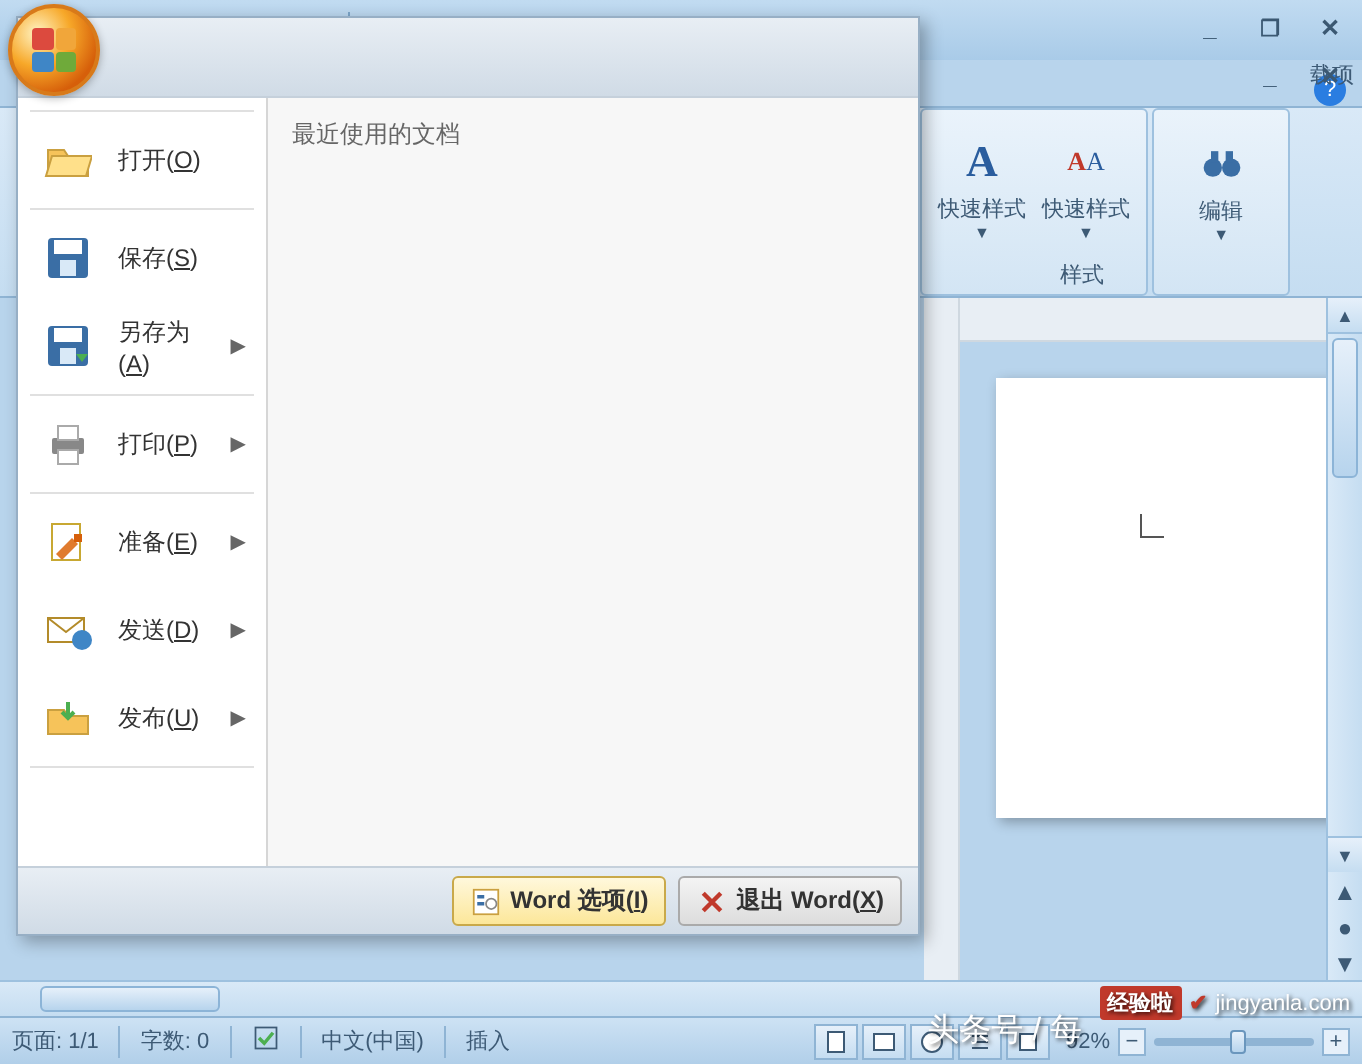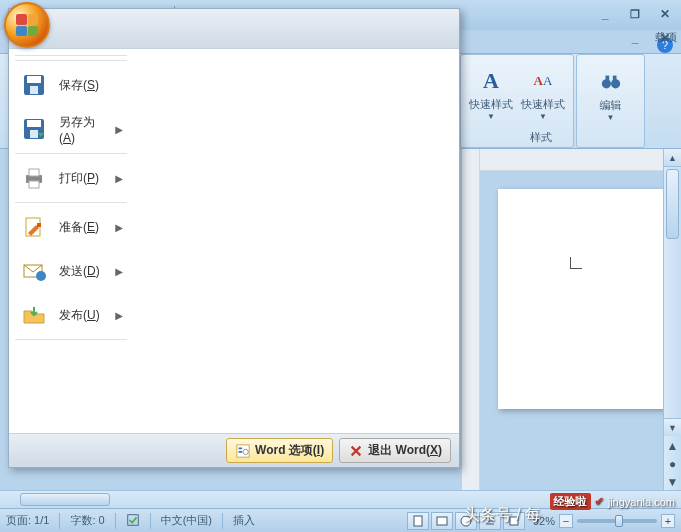--- a/index.html
+++ b/index.html
@@ -220,20 +220,29 @@
   <div class="hscroll">
     <div class="thumb"></div>
   </div>
 </div>
 
 <div class="office-menu">
   <div class="office-menu-top"></div>
   <div class="office-menu-body">
     <div class="office-menu-left">
       <div class="menu-sep"></div>
+      <div class="menu-item">
+        <div class="ico">
+            <svg viewBox="0 0 24 24" width="24" height="24">
+              <path d="M2 7 h8 l2 3 h10 v10 h-20 z" fill="#f6c35a" stroke="#caa040"></path>
+              <path d="M4 10 h20 l-3 10 h-20 z" fill="#ffe08a" stroke="#caa040"></path>
+            </svg>
+          </div>
+        <span class="lbl">打开(<u class="mn">O</u>)</span>
+      </div>
       <div class="menu-sep"></div>
       <div class="menu-item">
         <div class="ico">
             <svg viewBox="0 0 24 24" width="24" height="24">
               <rect x="2" y="2" width="20" height="20" fill="#3a6ea5" rx="2"></rect>
               <rect x="5" y="3" width="14" height="7" fill="#fff"></rect>
               <rect x="8" y="13" width="8" height="8" fill="#d9e9f7"></rect>
             </svg>
           </div>
         <span class="lbl">保存(<u class="mn">S</u>)</span>
@@ -289,20 +298,23 @@
         <div class="ico">
             <svg viewBox="0 0 24 24" width="24" height="24">
               <path d="M2 8 h8 l2 3 h10 v9 h-20 z" fill="#f6c35a" stroke="#caa040"></path>
               <path d="M12 4 l0 8 m-3 -3 l3 3 l3 -3" stroke="#4caf50" stroke-width="2" fill="none"></path>
             </svg>
           </div>
         <span class="lbl">发布(<u class="mn">U</u>)</span>
         <span class="sub-arrow">▶</span>
       </div>
       <div class="menu-sep"></div>
+    </div>
+    <div class="office-menu-right">
+      <div class="header">最近使用的文档</div>
     </div>
   </div>
   <div class="office-menu-bottom">
     <div class="om-btn">
       <div class="ico">
           <svg viewBox="0 0 16 16" width="14" height="14">
             <rect x="1" y="1" width="14" height="14" fill="#fff" stroke="#caa040"></rect>
             <rect x="3" y="4" width="4" height="2" fill="#3a6ea5"></rect>
             <rect x="3" y="8" width="4" height="2" fill="#3a6ea5"></rect>
             <circle cx="11" cy="9" r="3" fill="none" stroke="#888"></circle>

